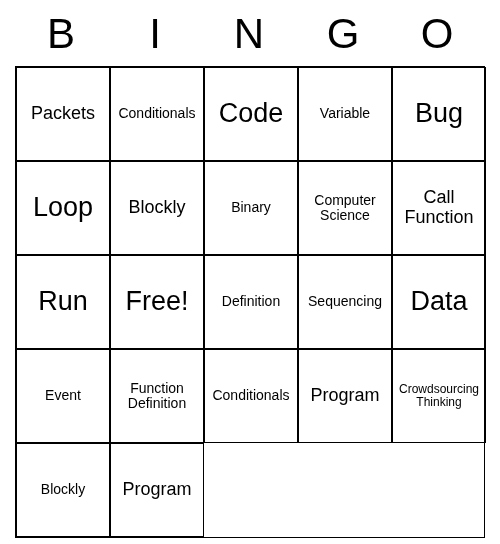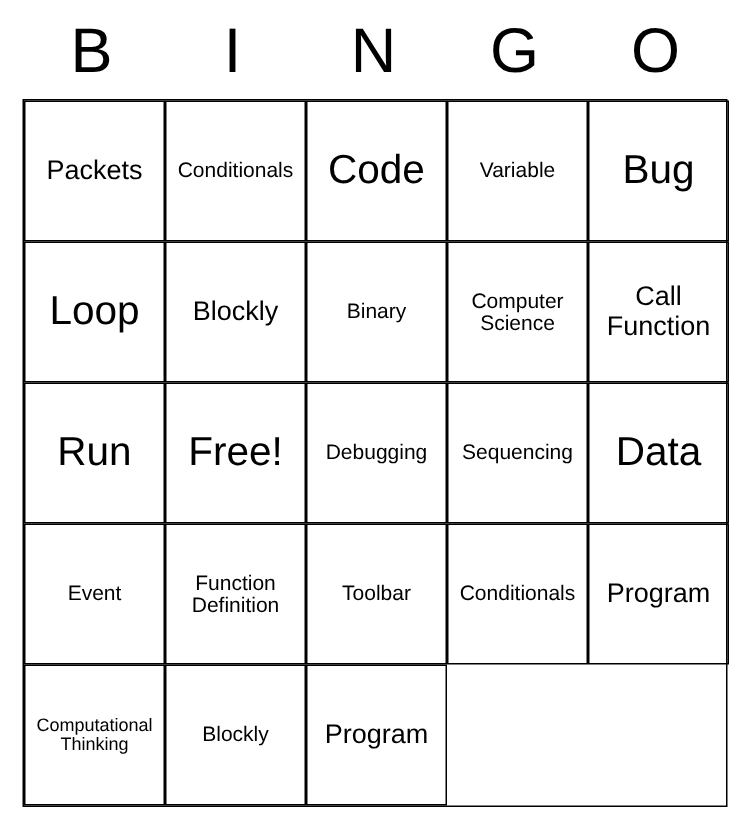--- a/index.html
+++ b/index.html
@@ -72,24 +72,23 @@
   <div class="cell fs-xl">Code</div>
   <div class="cell fs-lg">Variable</div>
   <div class="cell fs-xl">Bug</div>
   <div class="cell fs-xl">Loop</div>
   <div class="cell fs-md">Blockly</div>
   <div class="cell fs-lg">Binary</div>
   <div class="cell fs-sm">Computer Science</div>
   <div class="cell fs-md">Call Function</div>
   <div class="cell fs-xl">Run</div>
   <div class="cell fs-xl">Free!</div>
-  <div class="cell fs-sm">Debugging</div>
+  <div class="cell fs-sm">Definition</div>
   <div class="cell fs-sm">Sequencing</div>
   <div class="cell fs-xl">Data</div>
   <div class="cell fs-lg">Event</div>
   <div class="cell fs-sm">Function Definition</div>
-  <div class="cell fs-lg">Toolbar</div>
   <div class="cell fs-sm">Conditionals</div>
   <div class="cell fs-md">Program</div>
-  <div class="cell fs-xs">Computational Thinking</div>
+  <div class="cell fs-xs">Crowdsourcing Thinking</div>
   <div class="cell fs-lg">Blockly</div>
   <div class="cell fs-md">Program</div>
 </div>
 
 </body></html>

